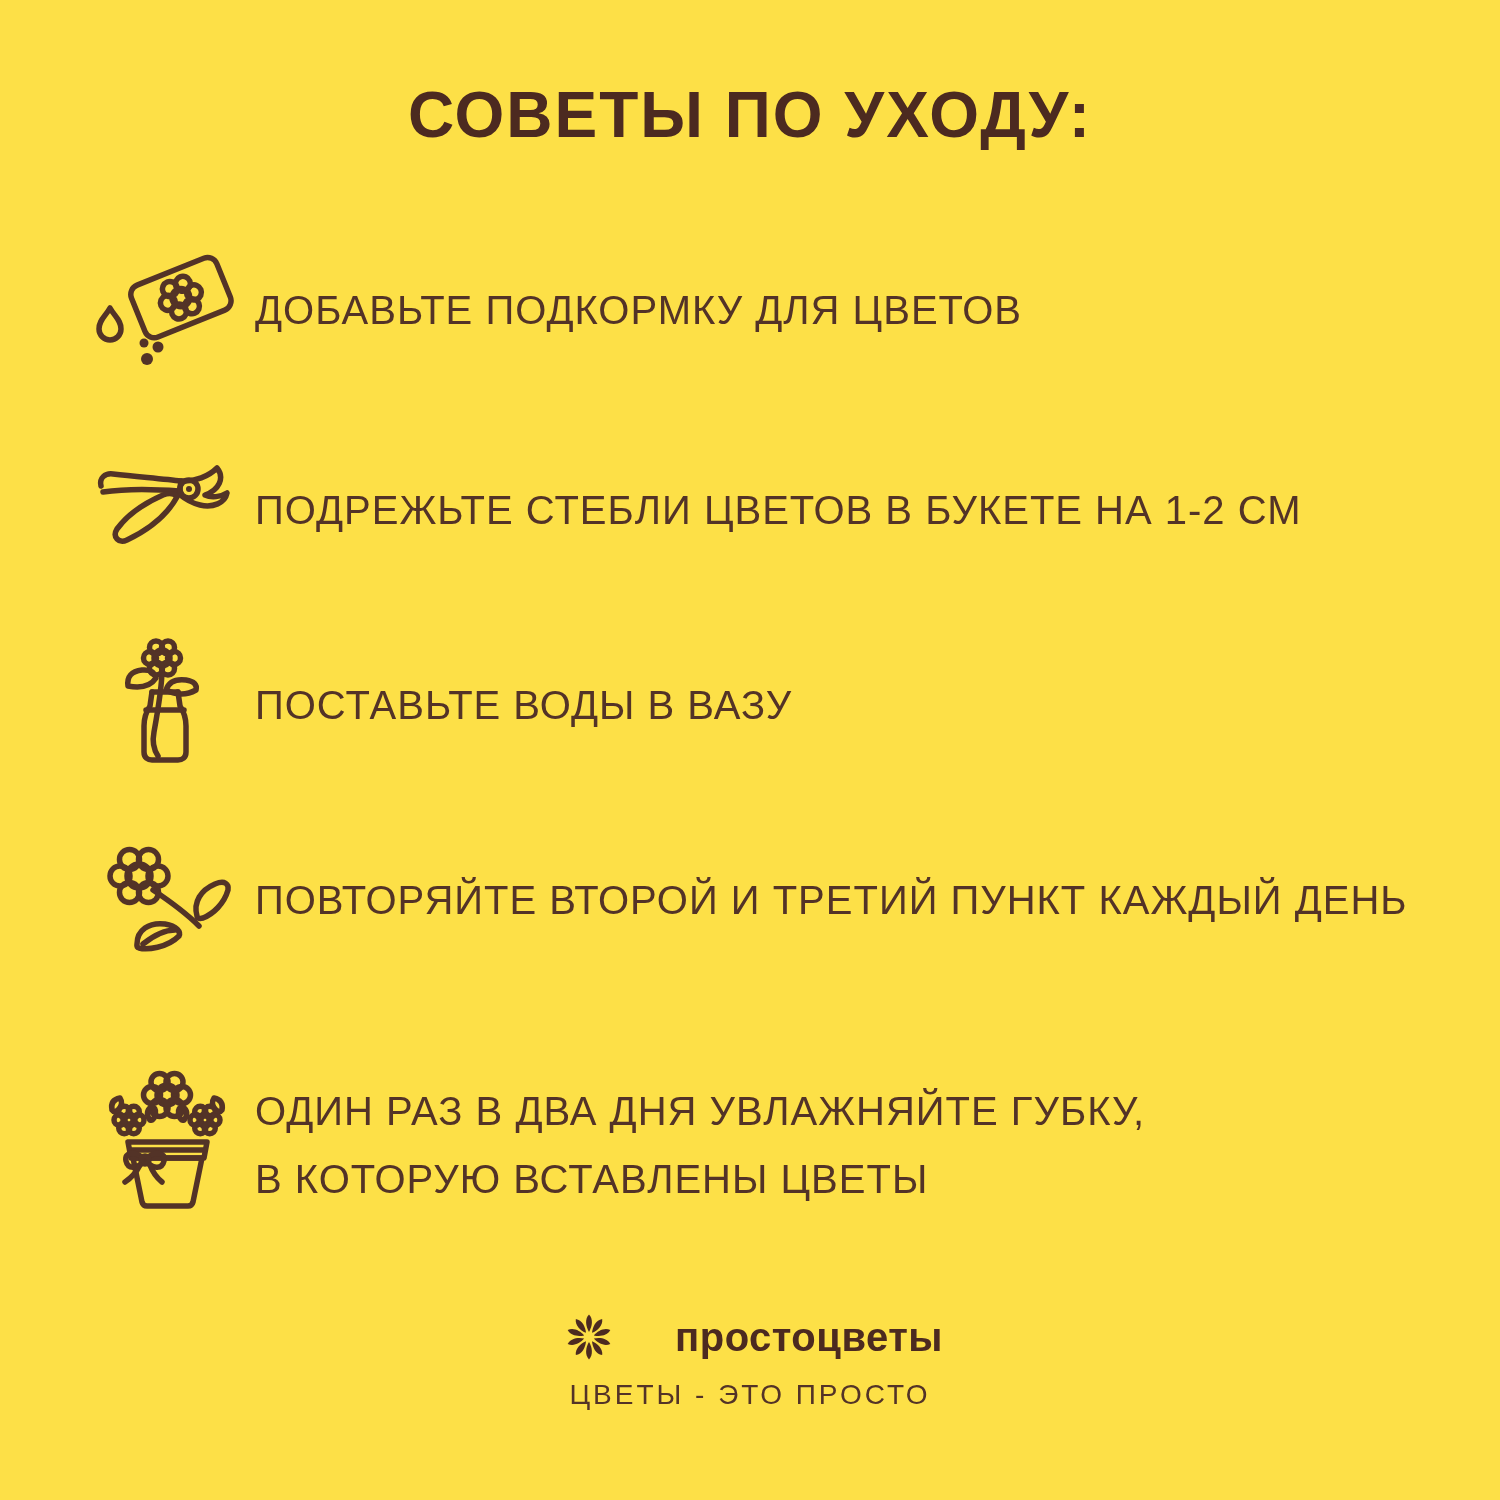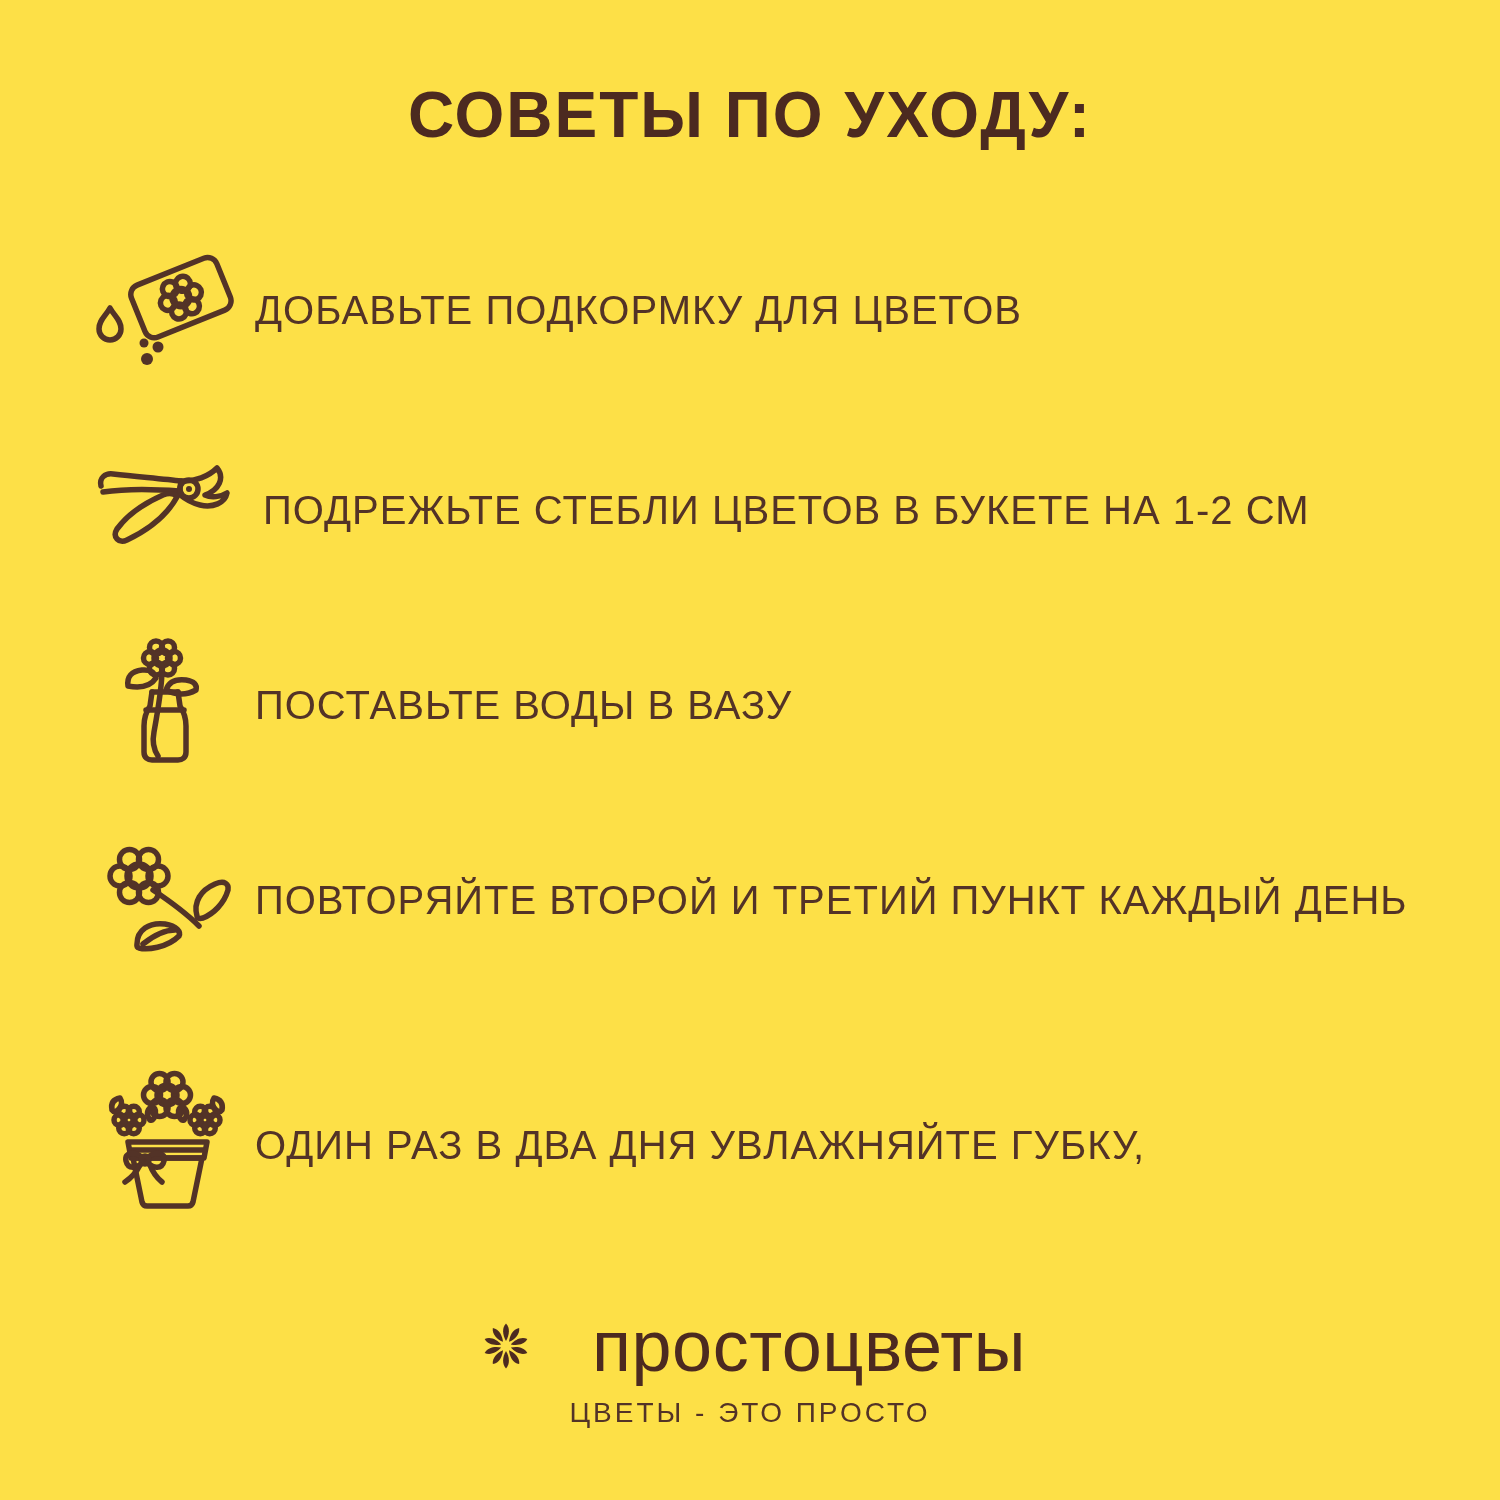--- a/index.html
+++ b/index.html
@@ -24,38 +24,38 @@
   .tip .icon-box{
     flex:0 0 175px;
     display:flex;justify-content:center;align-items:center;
   }
   .tip .tip-text{
     flex:1;
     font-size:40px;line-height:68px;letter-spacing:1px;
     color:#533327;
   }
   .tip1{top:240px;height:140px;}
-  .tip2{top:445px;height:130px;gap:8px;}
+  .tip2{top:445px;height:130px;}
   .tip3{top:635px;height:140px;}
   .tip4{top:840px;height:120px;}
   .tip5{top:1040px;height:210px;}
   svg.icn{display:block;}
   svg.icn *{vector-effect:non-scaling-stroke;}
   .icn path,.icn rect,.icn circle,.icn line,.icn ellipse{
     stroke:#533327;stroke-width:5.5;fill:none;
     stroke-linecap:round;stroke-linejoin:round;
   }
   .icn .fill{fill:#533327;stroke:none;}
   .footer{
     position:absolute;top:1305px;left:0;width:100%;
     display:flex;flex-direction:column;align-items:center;
   }
   .brand-row{display:flex;align-items:center;gap:10px;}
   .brand-name{
-    font-size:72px;font-weight:normal;color:#4c2a20;letter-spacing:0.5px;margin-left:44px;
+    font-size:40px;font-weight:bold;color:#4c2a20;letter-spacing:0.5px;margin-left:44px;
   }
   .tagline{
     margin-top:10px;
     font-size:28px;letter-spacing:3px;color:#533327;
   }
   .logo-flower{width:64px;height:64px;}
   .logo-flower path{fill:#4c2a20;stroke:none;}
 </style>
 </head>
 <body>
@@ -181,20 +181,21 @@
         <path d="M33,90 L102,90 L93,134 Q92,138 88,138 L47,138 Q43,138 42,134 Z"></path>
         <path d="M45,92 C35,82 24,84 26,93 C28,102 38,101 45,92 Z"></path>
         <path d="M45,92 C55,82 66,84 64,93 C62,102 52,101 45,92 Z"></path>
         <circle cx="45" cy="92" r="4"></circle>
         <path d="M40,97 C36,105 31,110 25,114"></path>
         <path d="M50,97 C53,105 57,110 62,114"></path>
       </svg>
     </div>
     <div class="tip-text">
       <div>ОДИН РАЗ В ДВА ДНЯ УВЛАЖНЯЙТЕ ГУБКУ,</div>
+      <div>В КОТОРУЮ ВСТАВЛЕНЫ ЦВЕТЫ</div>
     </div>
   </div>
 
   <div class="footer">
     <div class="brand-row">
       <svg class="logo-flower" viewBox="0 0 100 100">
         <g>
           <path d="M50,42 C45,34 43,22 50,15 C57,22 55,34 50,42 Z"></path>
           <path d="M50,42 C45,34 43,22 50,15 C57,22 55,34 50,42 Z" transform="rotate(36 50 50)"></path>
           <path d="M50,42 C45,34 43,22 50,15 C57,22 55,34 50,42 Z" transform="rotate(72 50 50)"></path>

